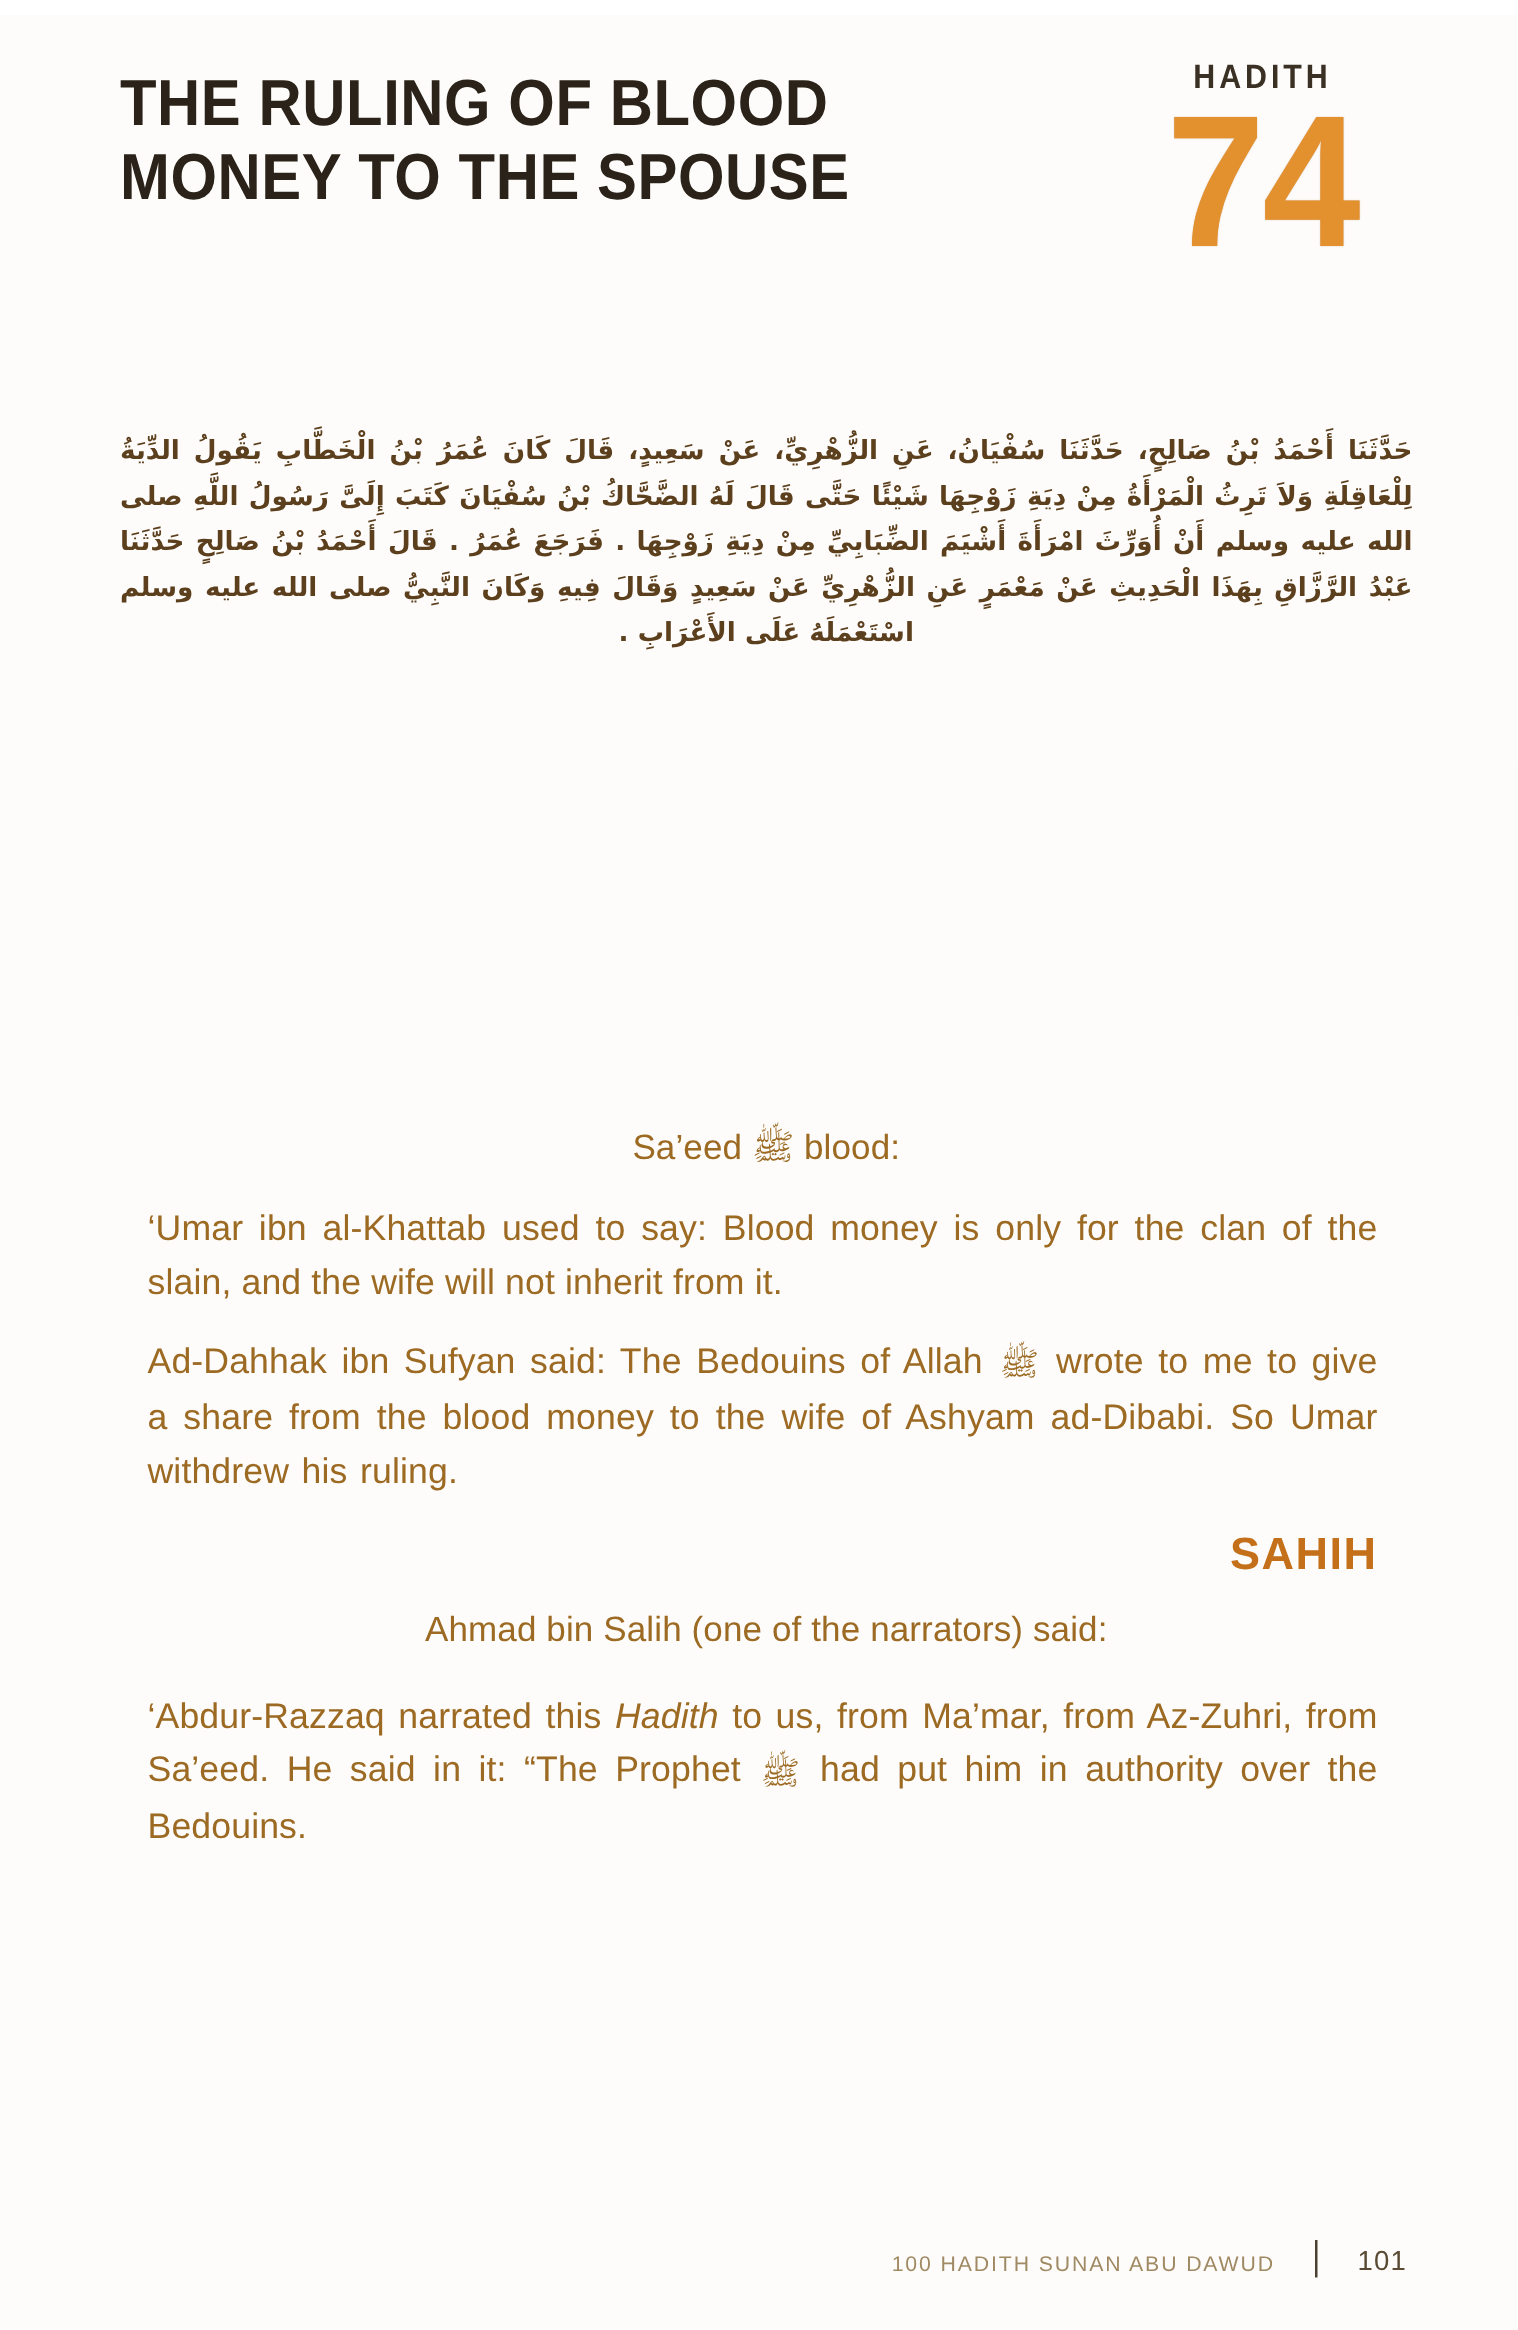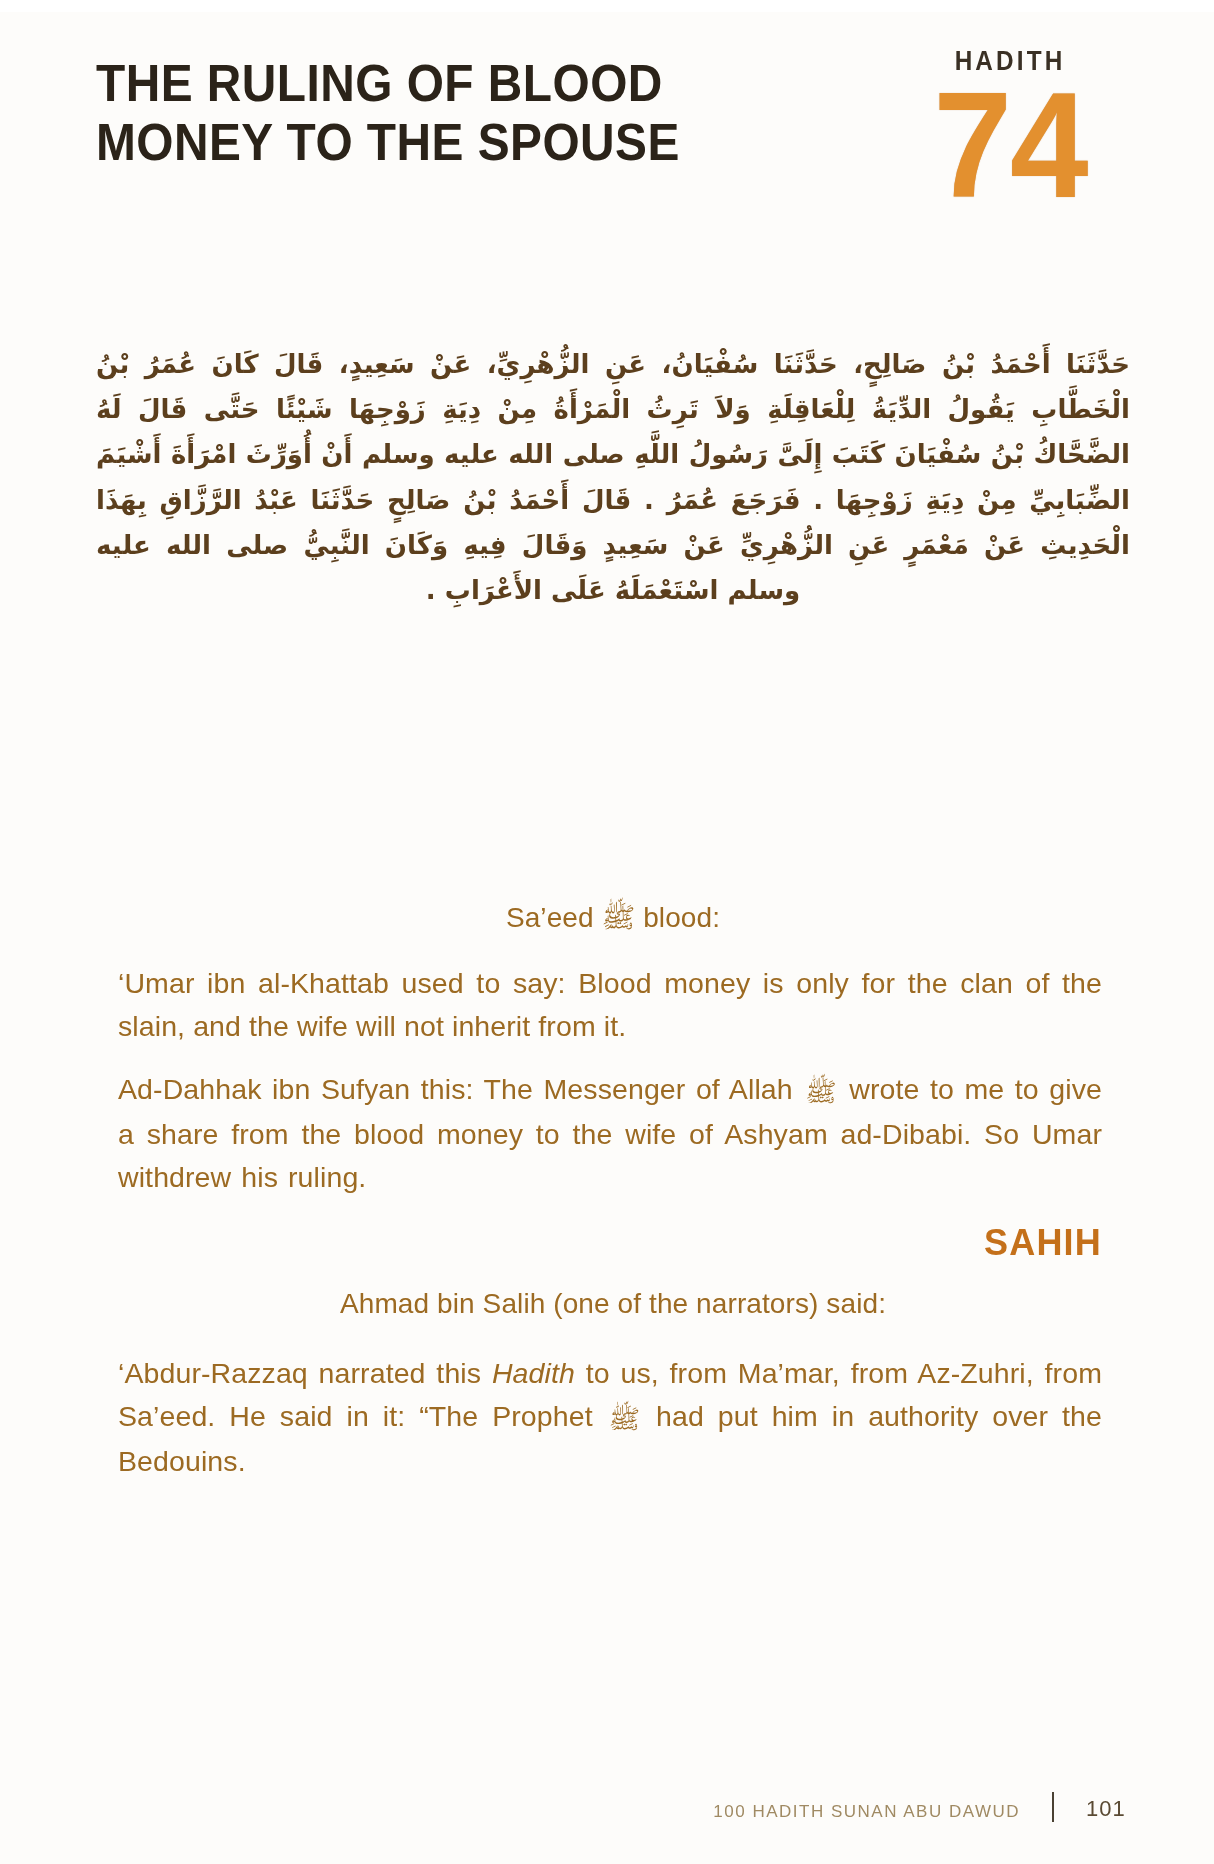--- a/index.html
+++ b/index.html
@@ -82,21 +82,21 @@
   .arabic {
     position: absolute;
     top: 330px;
     left: 96px;
     right: 84px;
     direction: rtl;
     text-align: justify;
     text-align-last: center;
     font-family: "DejaVu Sans", "Liberation Sans", sans-serif;
     font-weight: bold;
-    font-size: 26px;
+    font-size: 21px;
     line-height: 1.74;
     color: #5c3f1d;
   }
 
   
   .en-center {
     position: absolute;
     left: 96px;
     right: 84px;
     text-align: center;
@@ -201,21 +201,21 @@
 
   <div class="en-center" style="top:886px;">
     <span>Sa’eed ﷺ blood:</span>
   </div>
 
   <div class="en-para" style="top:950px;">
     <span>‘Umar ibn al-Khattab used to say: Blood money is only for the clan of the slain, and the wife will not inherit from it.</span>
   </div>
 
   <div class="en-para loose" style="top:1056px;">
-    <span>Ad-Dahhak ibn Sufyan this: The Messenger of Allah </span><span class="sws">ﷺ</span><span> wrote to me to give a share from the blood money to the wife of Ashyam ad-Dibabi. So Umar withdrew his ruling.</span>
+    <span>Ad-Dahhak ibn Sufyan said: The Bedouins of Allah </span><span class="sws">ﷺ</span><span> wrote to me to give a share from the blood money to the wife of Ashyam ad-Dibabi. So Umar withdrew his ruling.</span>
   </div>
 
   <div class="sahih" style="top:1210px;">
     <span>SAHIH</span>
   </div>
 
   <div class="en-center" style="top:1272px;">
     <span>Ahmad bin Salih (one of the narrators) said:</span>
   </div>
 

